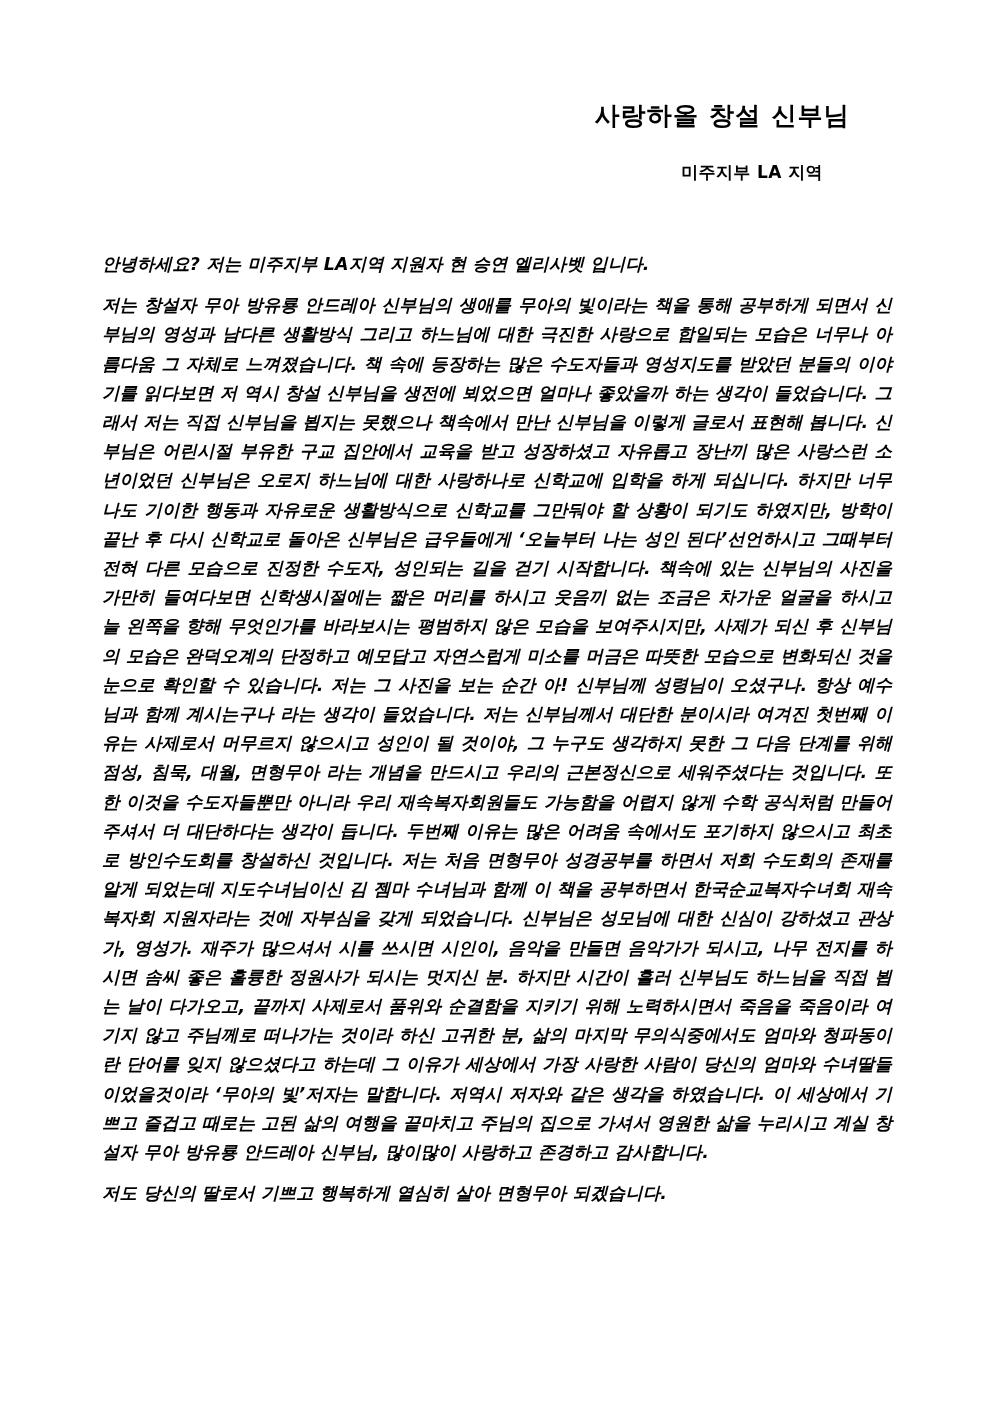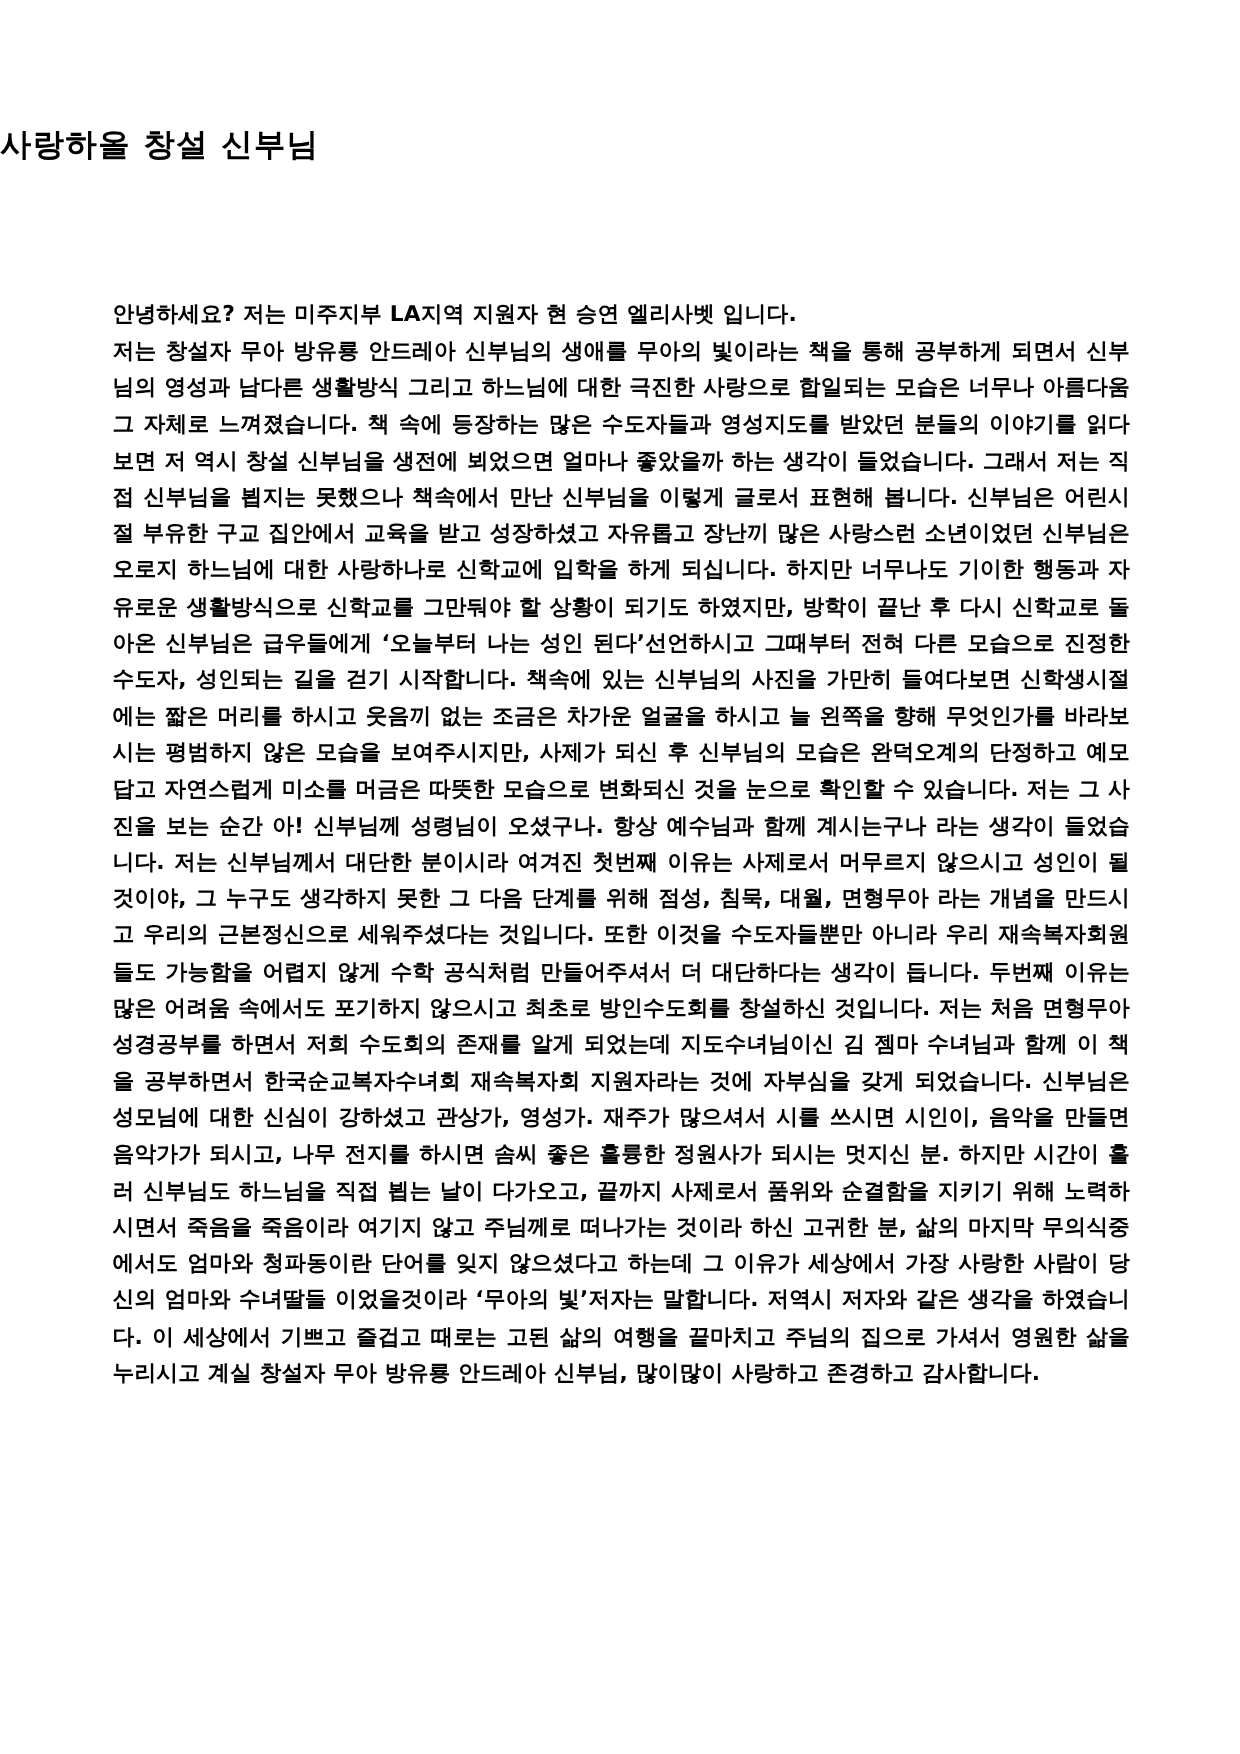--- a/index.html
+++ b/index.html
@@ -25,21 +25,21 @@
     padding: 0;
     background: #ffffff;
   }
 
   
   .doc-title {
     position: absolute;
     top: 84px;
     left: 0;
     width: 850px;
-    text-align: left;
+    text-align: right;
     font-family: "DejaVu Serif", "Liberation Serif", serif;
     font-size: 25px;
     font-weight: 700;
     letter-spacing: 1.2px;
     line-height: 1.2;
     white-space: pre;
   }
 
   
   .sender-block {
@@ -74,39 +74,42 @@
     font-family: "DejaVu Sans", "Liberation Sans", sans-serif;
     font-size: 17.4px;
     font-weight: 600;
     line-height: 29.2px;
     letter-spacing: 0.15px;
     text-align: justify;
     text-justify: inter-character;
     word-break: break-all;
   }
   .body-text p {
-    margin: 0;
+    margin: 12px;
     padding: 0;
     text-align: justify;
     text-justify: inter-character;
     word-break: break-all;
+    font-style: italic;
   }
   .body-text p.last-line,
   .body-text p.no-justify {
     text-align: left;
   }
 </style>
 </head>
 <body>
 
 <div class="page">
 
   <h1 class="doc-title">사랑하올 창설 신부님</h1>
 
   <div class="sender-block">
+    <span class="sender-line line-1">미주지부 LA 지역</span>
   </div>
 
   <div class="body-text">
     <p class="no-justify">안녕하세요?  저는 미주지부 LA지역 지원자 현 승연 엘리사벳 입니다.</p>
     <p>저는 창설자 무아 방유룡 안드레아 신부님의 생애를 무아의 빛이라는 책을 통해 공부하게 되면서 신부님의 영성과 남다른 생활방식 그리고 하느님에 대한 극진한 사랑으로 합일되는 모습은 너무나 아름다움 그 자체로 느껴졌습니다. 책 속에 등장하는 많은 수도자들과 영성지도를 받았던 분들의 이야기를 읽다보면 저 역시 창설 신부님을 생전에 뵈었으면 얼마나 좋았을까 하는 생각이 들었습니다. 그래서 저는 직접 신부님을 뵙지는 못했으나 책속에서 만난 신부님을 이렇게 글로서 표현해 봅니다. 신부님은 어린시절 부유한 구교 집안에서 교육을 받고 성장하셨고 자유롭고 장난끼 많은 사랑스런 소년이었던 신부님은 오로지 하느님에 대한 사랑하나로 신학교에 입학을 하게 되십니다. 하지만 너무나도 기이한 행동과 자유로운 생활방식으로 신학교를 그만둬야 할 상황이 되기도 하였지만, 방학이 끝난 후 다시 신학교로 돌아온 신부님은 급우들에게 ‘오늘부터 나는 성인 된다’선언하시고 그때부터 전혀 다른 모습으로 진정한 수도자, 성인되는 길을 걷기 시작합니다. 책속에 있는 신부님의 사진을 가만히 들여다보면 신학생시절에는 짧은 머리를 하시고 웃음끼 없는 조금은 차가운 얼굴을 하시고 늘 왼쪽을 향해 무엇인가를 바라보시는 평범하지 않은 모습을 보여주시지만, 사제가 되신 후 신부님의 모습은 완덕오계의 단정하고 예모답고 자연스럽게 미소를 머금은 따뜻한 모습으로 변화되신 것을 눈으로 확인할 수 있습니다. 저는 그 사진을 보는 순간 아! 신부님께 성령님이 오셨구나. 항상 예수님과 함께 계시는구나 라는 생각이 들었습니다. 저는 신부님께서 대단한 분이시라 여겨진 첫번째 이유는 사제로서 머무르지 않으시고 성인이 될 것이야, 그 누구도 생각하지 못한 그 다음 단계를 위해 점성, 침묵, 대월, 면형무아 라는 개념을 만드시고 우리의 근본정신으로 세워주셨다는 것입니다. 또한 이것을 수도자들뿐만 아니라 우리 재속복자회원들도 가능함을 어렵지 않게 수학 공식처럼 만들어주셔서 더 대단하다는 생각이 듭니다. 두번째 이유는 많은 어려움 속에서도 포기하지 않으시고 최초로 방인수도회를 창설하신 것입니다. 저는 처음 면형무아 성경공부를 하면서 저희 수도회의 존재를 알게 되었는데 지도수녀님이신 김 젬마 수녀님과 함께 이 책을 공부하면서 한국순교복자수녀회 재속복자회 지원자라는 것에 자부심을 갖게 되었습니다. 신부님은 성모님에 대한 신심이 강하셨고 관상가, 영성가. 재주가 많으셔서 시를 쓰시면 시인이, 음악을 만들면 음악가가 되시고, 나무 전지를 하시면 솜씨 좋은 훌륭한 정원사가 되시는 멋지신 분. 하지만 시간이 흘러 신부님도 하느님을 직접 뵙는 날이 다가오고, 끝까지 사제로서 품위와 순결함을 지키기 위해 노력하시면서 죽음을 죽음이라 여기지 않고 주님께로 떠나가는 것이라 하신 고귀한 분, 삶의 마지막 무의식중에서도 엄마와 청파동이란 단어를 잊지 않으셨다고 하는데 그 이유가 세상에서 가장 사랑한 사람이 당신의 엄마와 수녀딸들 이었을것이라 ‘무아의 빛’저자는 말합니다. 저역시 저자와 같은 생각을 하였습니다. 이 세상에서 기쁘고 즐겁고 때로는 고된 삶의 여행을 끝마치고 주님의 집으로 가셔서 영원한 삶을 누리시고 계실 창설자 무아 방유룡 안드레아 신부님, 많이많이 사랑하고 존경하고 감사합니다.</p>
+    <p class="last-line">저도 당신의 딸로서 기쁘고 행복하게 열심히 살아 면형무아 되겠습니다.</p>
   </div>
 
 </div>
 
 </body></html>

